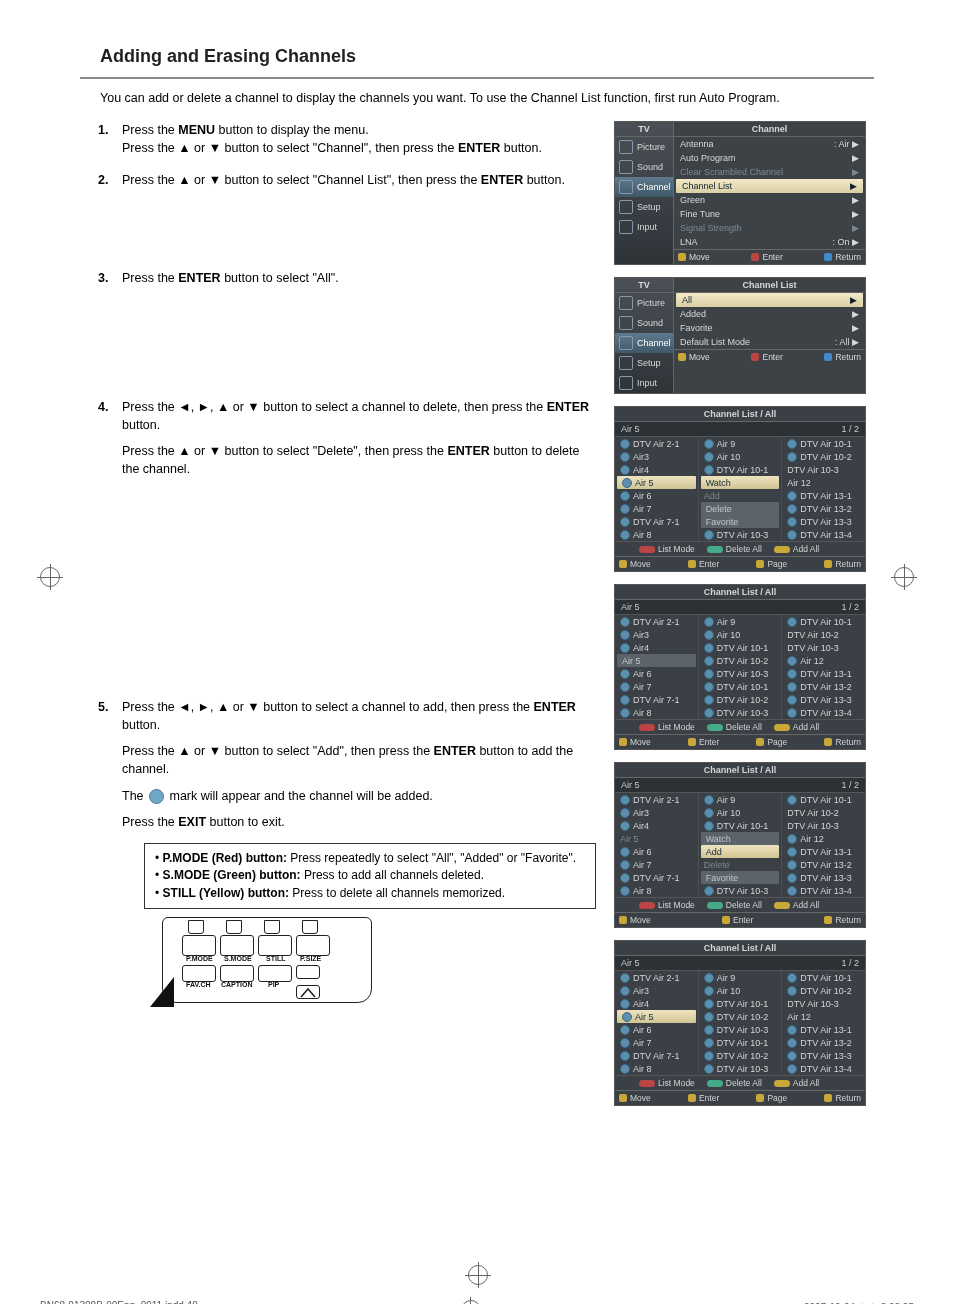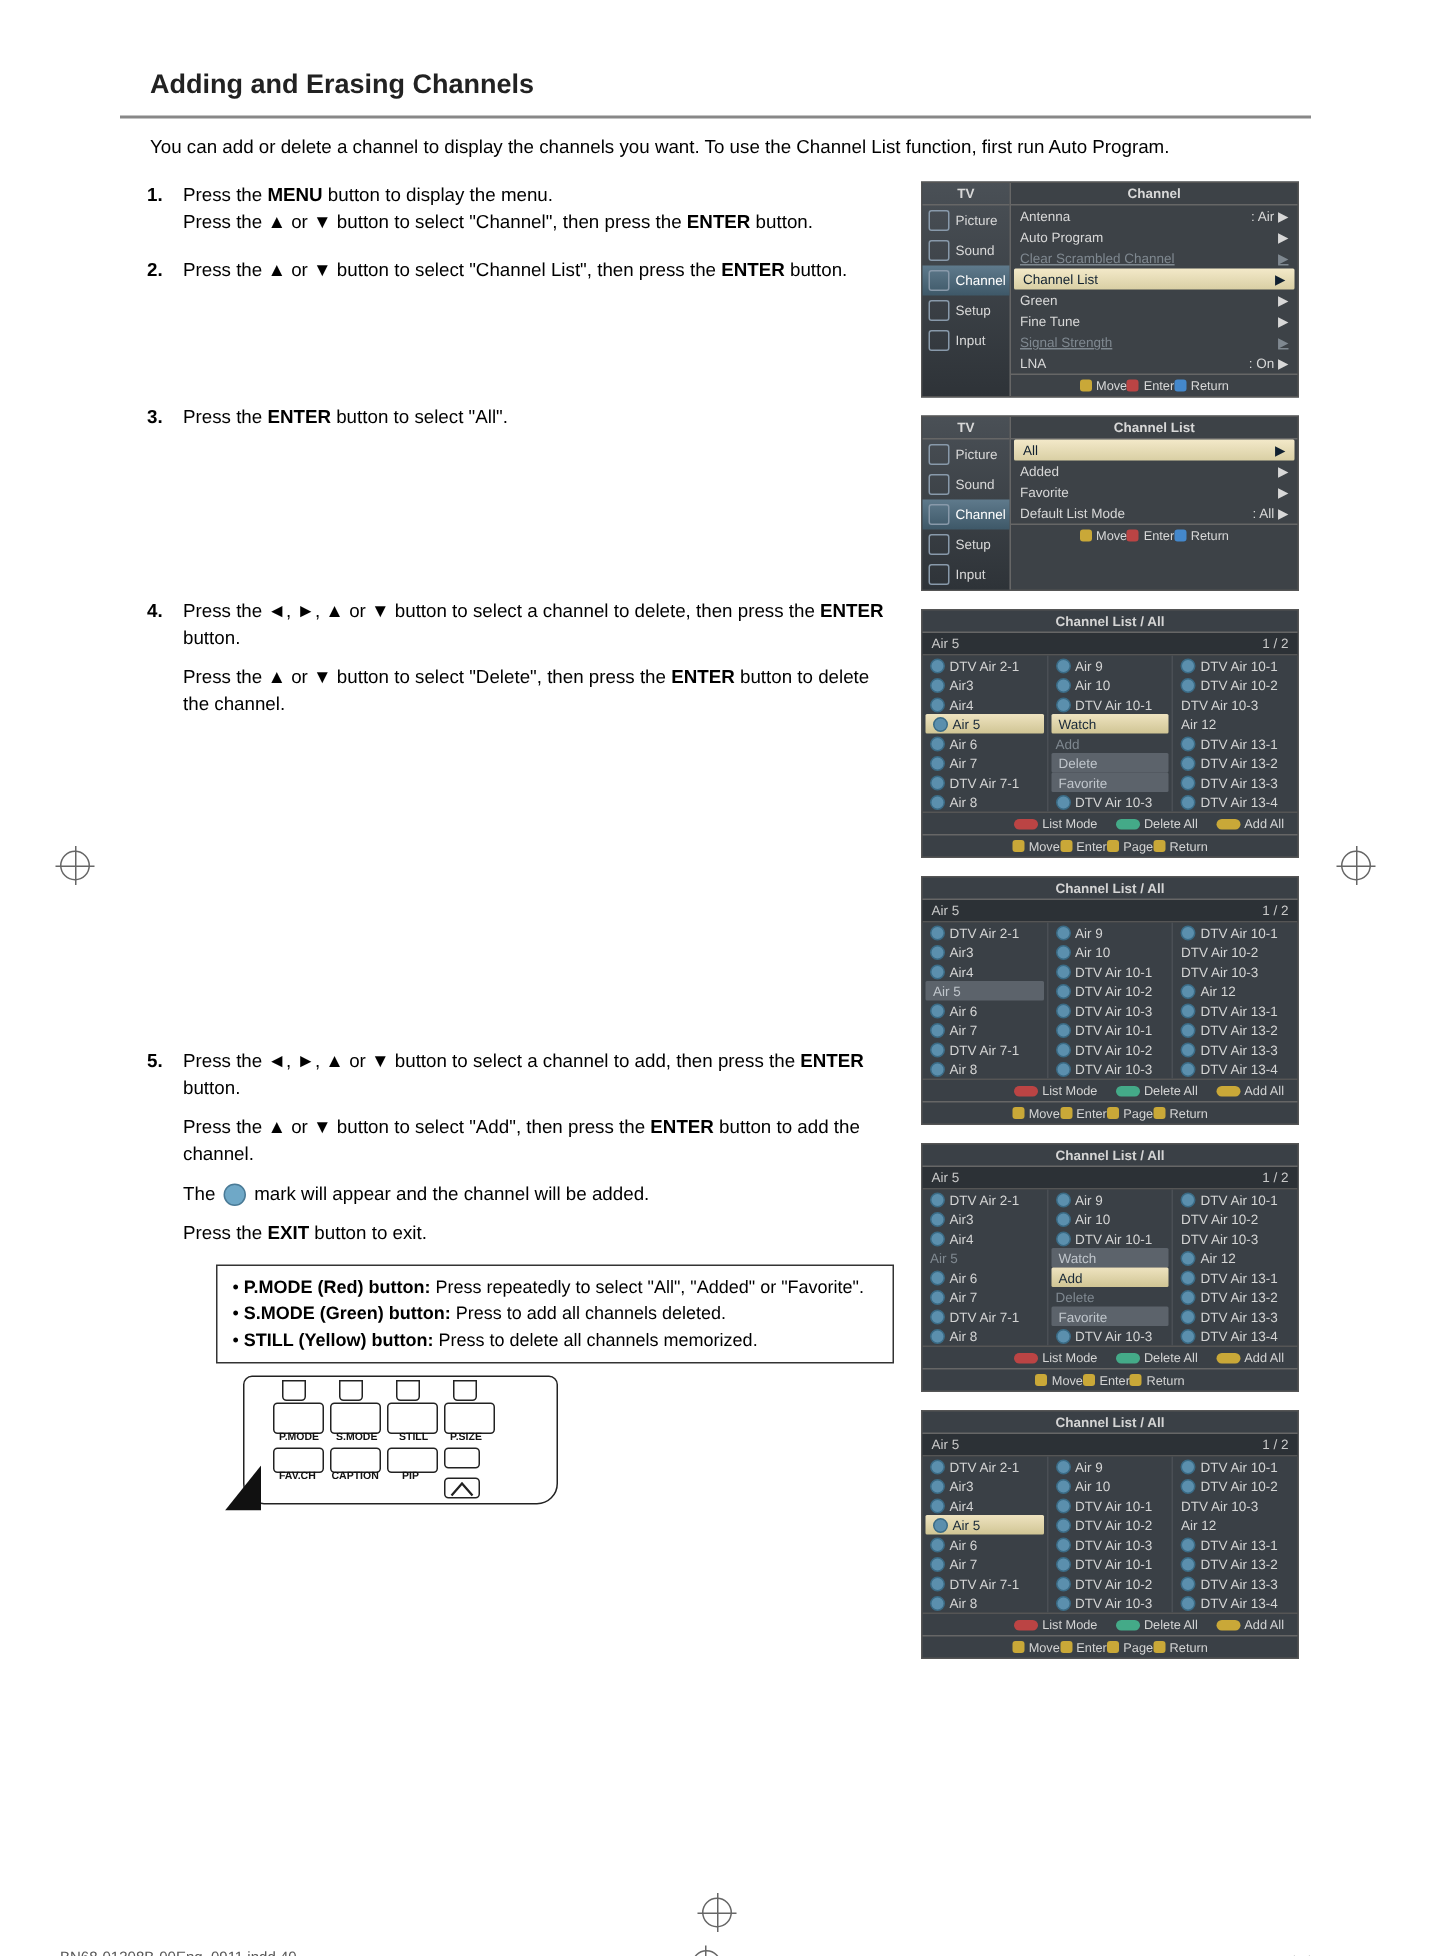--- a/index.html
+++ b/index.html
@@ -57,41 +57,41 @@
   .osd { width:250px; font-size:9px; color:#d8d8d8; margin-bottom:12px; }
   .osd-tv { border:1px solid #555; display:flex; background:#3d4247;}
   .tv-side { width:58px; background:linear-gradient(#4a5056,#2e3338); border-right:1px solid #666;}
   .tv-side .tv-hdr{ text-align:center; padding:2px 16px; border-bottom:1px solid #666; font-weight:bold;}
   .tv-side-row{ display:flex; align-items:center; padding:3px 4px; gap:4px;}
   .tv-side-row.active{ background:linear-gradient(#5f7a8c,#3e5868); color:#fff;}
   .side-icon{ width:12px;height:12px;border:1px solid #89a;border-radius:2px;flex:0 0 12px;}
   .tv-main{ flex:1; }
   .tv-main-hdr{ text-align:center; padding:2px 0; border-bottom:1px solid #666; font-weight:bold;}
   .menu-row{ display:flex; justify-content:space-between; align-items:center; padding:2px 6px;}
-  .menu-row.dim{ color:#7f8890;text-decoration:underline;}
+  .menu-row.dim{ color:#7f8890;}
   .menu-row.hl { background:linear-gradient(#f3e9c9,#d9cfa4); color:#102030; border-radius:1px; margin:0 2px;}
   .menu-row .chev{ font-size:9px;}
-  .osd-foot{ display:flex; justify-content:center; border-top:1px solid #666; padding:2px 4px; font-size:8.5px;}
+  .osd-foot{ display:flex; justify-content:space-between; border-top:1px solid #666; padding:2px 4px; font-size:8.5px;}
   .foot-seg{ display:flex; align-items:center; gap:3px;}
   .dot{width:8px;height:8px;border-radius:2px;display:inline-block;}
   .d-yellow{background:#c9a838;} .d-red{background:#b44;} .d-blue{background:#48c;}
 
   
   .clist{ width:250px; border:1px solid #555; background:#3a4046; color:#d4d4d4; font-size:9px; margin-bottom:12px;}
   .clist-hdr{ text-align:center; padding:2px 0; border-bottom:1px solid #666; font-weight:bold;}
   .clist-sub{ display:flex; justify-content:space-between; background:#2c3136; padding:2px 6px; color:#c9c9c9; border-bottom:1px solid #555;}
   .clist-grid{ display:flex;}
   .col3{ flex:1; border-right:1px solid #4a4f55; }
   .col3:last-child{ border-right:none;}
   .crow{ padding:1.5px 5px; display:flex; align-items:center; gap:3px; white-space:nowrap; overflow:hidden;}
   .crow.dim{ color:#7f8890;}
   .crow.hl{ background:linear-gradient(#eee3c0,#d0c594); color:#182838; border-radius:1px; margin:0 2px;}
   .crow.hl-dim{ background:#5c636b; color:#c0c6cc; border-radius:1px; margin:0 2px;}
   .ch-check{ display:inline-block; width:8px;height:8px;border-radius:50%;background:#5b8fad;border:1px solid #3a6b86;flex:0 0 8px;}
-  .clist-foot1{ display:flex; justify-content:flex-end; gap:12px; padding:2px 9px; border-top:1px solid #555; font-size:8.5px;}
+  .clist-foot1{ display:flex; justify-content:flex-start; gap:12px; padding:2px 24px; border-top:1px solid #555; font-size:8.5px;}
   .pill{ display:inline-block; width:16px; height:7px; border-radius:4px; vertical-align:middle; margin-right:3px;}
   .p-red{background:#b44;} .p-green{background:#4a8;} .p-yellow{background:#c9a838;}
 
   .page-num{ text-align:center; margin-top:40px;}
   .page-num span{ display:inline-block; background:#d7dde2; border-radius:3px; padding:3px 18px; font-size:11px; font-weight:bold;}
   .foot-line{ display:flex; justify-content:space-between; font-size:10px; color:#555; padding:40px 40px 0 40px;}
 </style>
 </head>
 <body>
 

